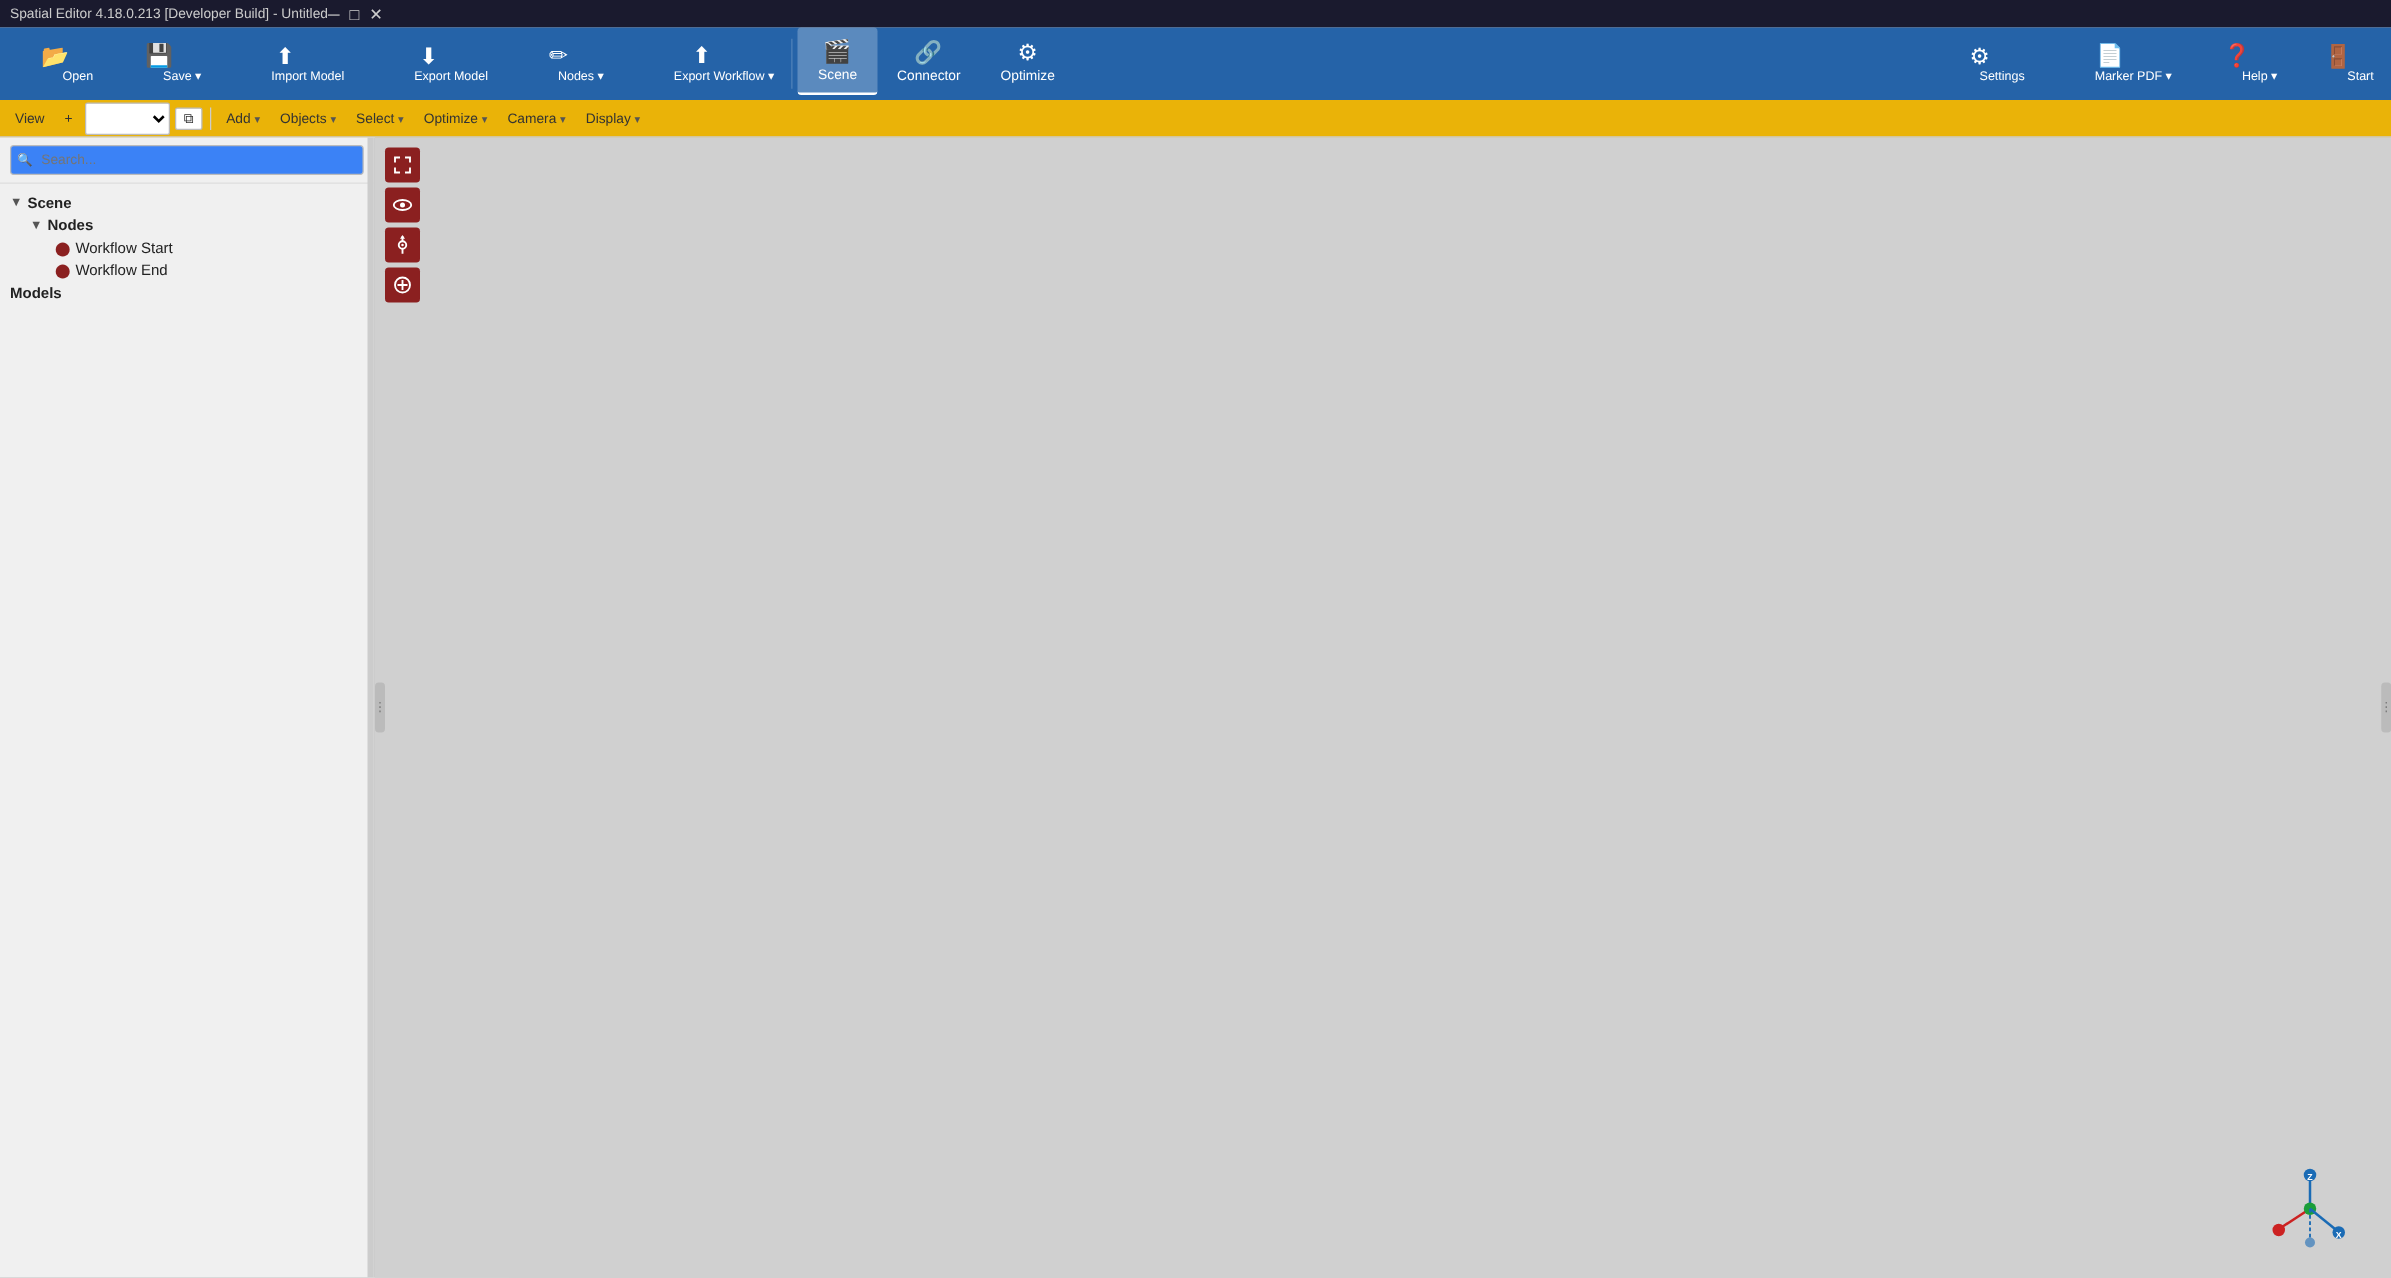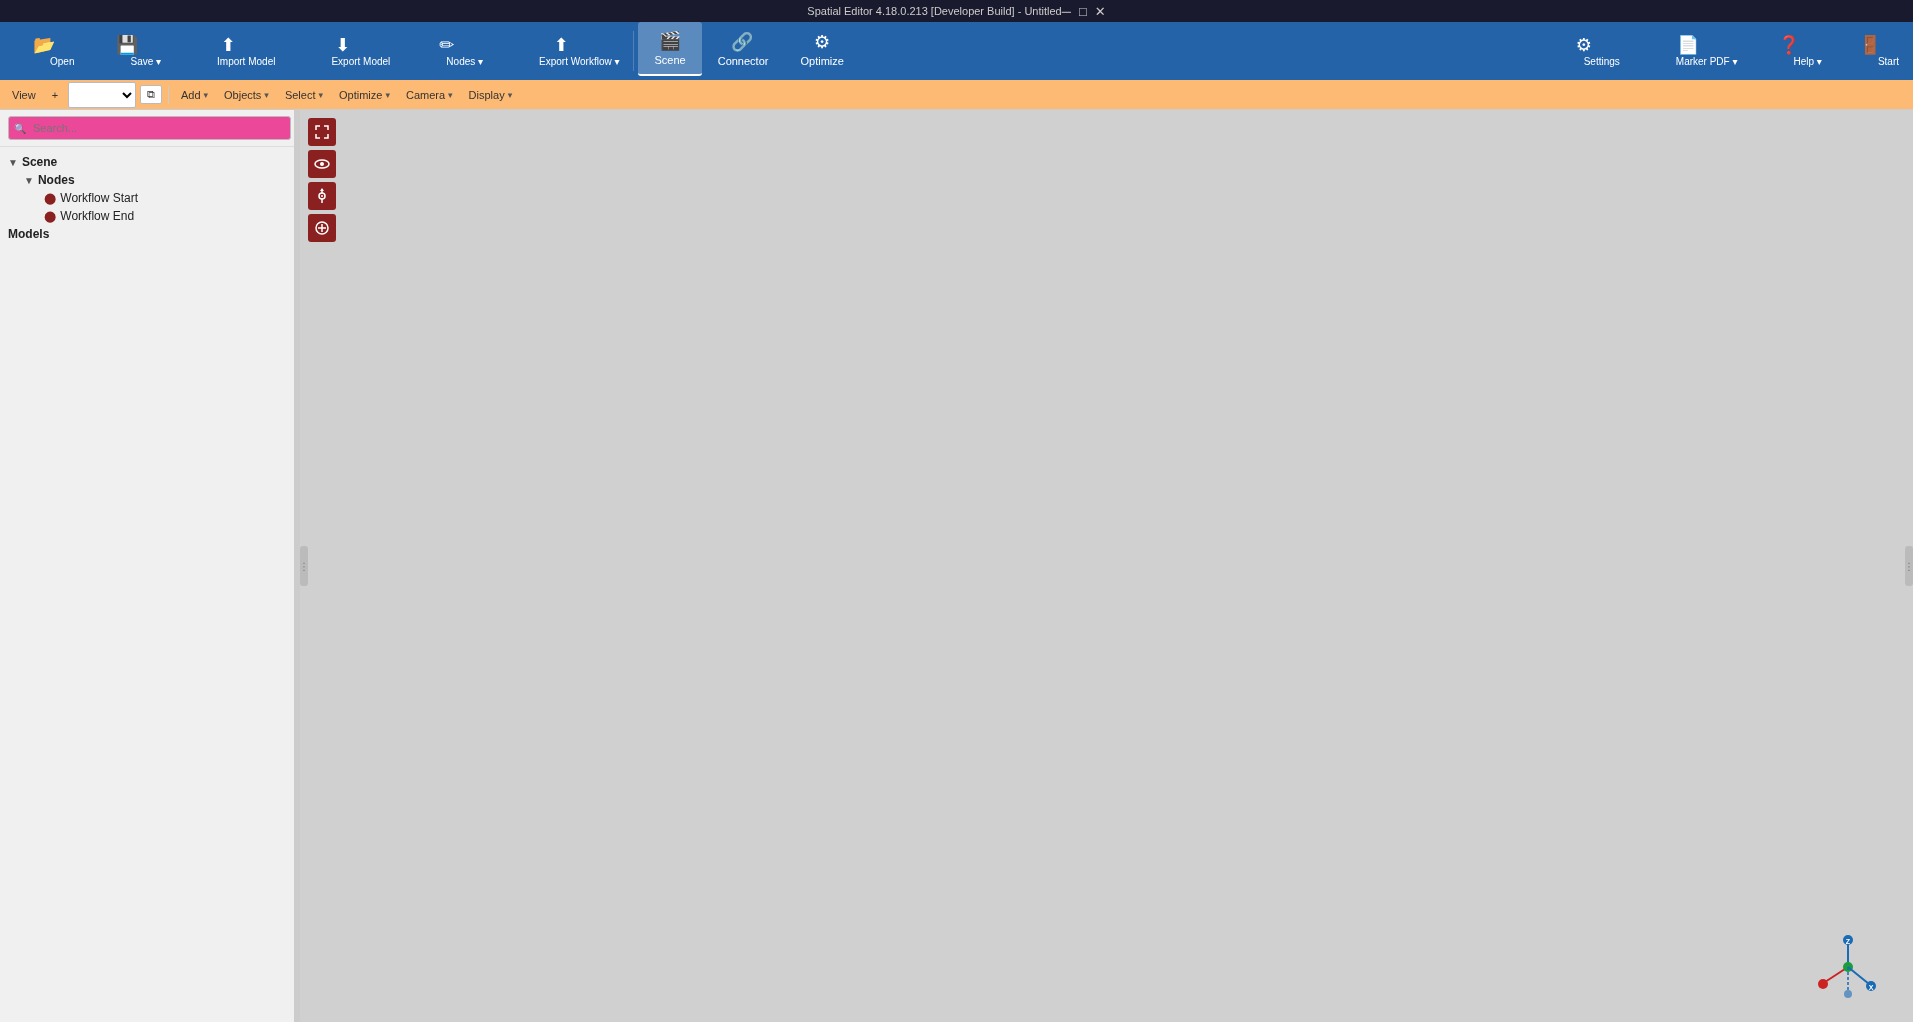--- a/index.html
+++ b/index.html
@@ -5,21 +5,21 @@
     * { box-sizing: border-box; margin: 0; padding: 0; }
     body { font-family: 'Segoe UI', Arial, sans-serif; font-size: 12px; background: #d4d4d4; overflow: hidden; width: 1913px; height: 1022px; }
 
     
     #title-bar {
       height: 22px;
       background: #1a1a2e;
       color: #ccc;
       display: flex;
       align-items: center;
-      justify-content: center;
+      justify-content: flex-start;
       padding: 0 8px;
       font-size: 11px;
     }
     #title-bar-controls { display: flex; gap: 8px; }
     #title-bar-controls span { cursor: pointer; color: #ccc; font-size: 13px; }
 
     
     #main-toolbar {
       height: 58px;
       background: #2563a8;
@@ -64,21 +64,21 @@
       font-size: 11px;
       gap: 2px;
       border-radius: 3px;
     }
     .view-tab.active { background: rgba(255,255,255,0.25); border-bottom: 2px solid #fff; }
     .view-tab .icon { font-size: 18px; }
 
     
     #secondary-toolbar {
       height: 30px;
-      background: #fdba74;
+      background: #eab308;
       border-bottom: 1px solid #ccc;
       display: flex;
       align-items: center;
       padding: 0 6px;
       gap: 4px;
     }
     .sec-btn {
       display: flex;
       align-items: center;
       gap: 3px;
@@ -118,21 +118,21 @@
       padding: 6px 8px;
       border-bottom: 1px solid #ddd;
     }
     #search-input {
       width: 100%;
       height: 24px;
       border: 1px solid #bbb;
       border-radius: 3px;
       padding: 0 20px 0 24px;
       font-size: 11px;
-      background: #ec4899;
+      background: #3b82f6;
     }
     .search-icon-wrap {
       position: relative;
       display: flex;
       align-items: center;
     }
     .search-icon-wrap::before {
       content: '🔍';
       position: absolute;
       left: 6px;

